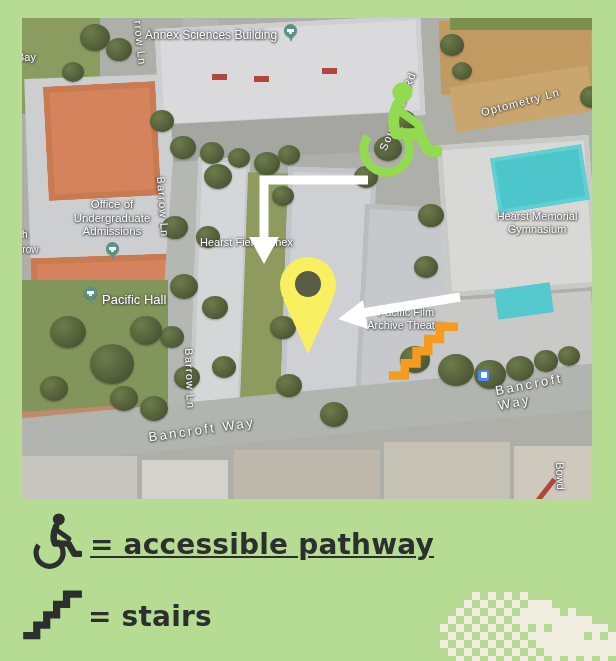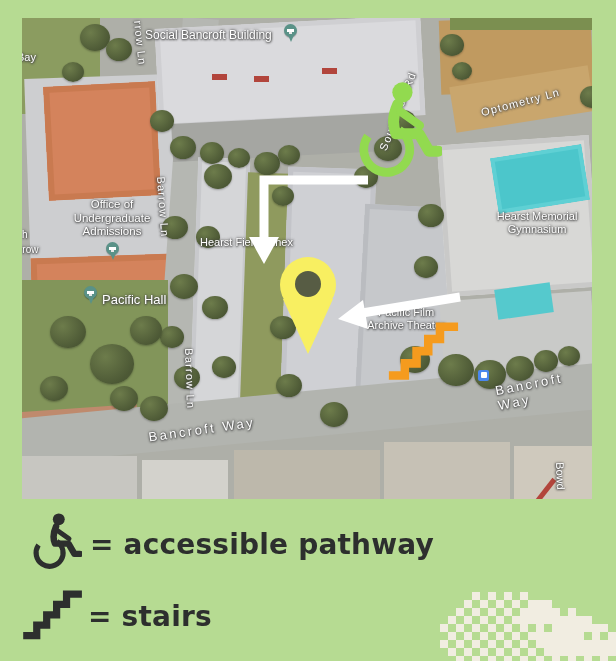--- a/index.html
+++ b/index.html
@@ -129,21 +129,21 @@
       <div class="tree" style="left: 512px; top: 332px; width: 24px; height: 21.6px;"></div>
       <div class="tree" style="left: 536px; top: 328px; width: 22px; height: 19.8px;"></div>
       <div class="tree" style="left: 28px; top: 298px; width: 36px; height: 32.4px;"></div>
       <div class="tree" style="left: 68px; top: 326px; width: 44px; height: 39.6px;"></div>
       <div class="tree" style="left: 108px; top: 298px; width: 32px; height: 28.8px;"></div>
       <div class="tree" style="left: 18px; top: 358px; width: 28px; height: 25.2px;"></div>
       <div class="tree" style="left: 88px; top: 368px; width: 28px; height: 25.2px;"></div>
     </div>
 
   <div class="labels">
-    <div class="map-label" style="left:123px;top:10px;font-size:12px;">Social Bancroft Building</div>
+    <div class="map-label" style="left:123px;top:10px;font-size:12px;">Annex Sciences Building</div>
     <div class="map-label" style="left:-5px;top:33px;">Bay</div>
     <div class="map-label center" style="left:34px;top:180px;width:112px;font-size:11.5px;">Office of
 Undergraduate
 Admissions</div>
     <div class="map-label" style="left:80px;top:274px;font-size:13px;">Pacific Hall</div>
     <div class="map-label" style="left:178px;top:218px;">Hearst Field Annex</div>
     <div class="map-label center" style="left:328px;top:288px;width:112px;">Pacific Film
 Archive Theater</div>
     <div class="map-label center" style="left:458px;top:192px;width:114px;">Hearst Memorial
 Gymnasium</div>
@@ -197,21 +197,21 @@
       <path d="M261,281 L311,281 L286,336 Z" fill="#f8ef61"></path>
       <circle cx="286" cy="266" r="13" fill="#575c44"></circle>
     </g>
   </svg>
 </div>
 
 <div>
   <svg class="legend-icon" style="left:28px;top:511px;" width="54" height="62" viewBox="0 0 100 110">
     <use href="#sym-wheelchair"></use>
   </svg>
-  <div class="legend-text" style="left:90px;top:528px;">= accessible pathway</div>
+  <div class="legend-text" style="left:90px;top:528px;text-decoration:underline;">= accessible pathway</div>
 
   <svg class="legend-icon" style="left:20px;top:585px;" width="66" height="56" viewBox="0 0 70 62">
     <use href="#sym-stairs"></use>
   </svg>
   <div class="legend-text" style="left:88px;top:600px;">= stairs</div>
 </div>
 
 <div id="pixel-grid">
     <div class="px" style="left: 32px; top: 0px; background: rgb(241, 237, 225);"></div>
     <div class="px" style="left: 48px; top: 0px; background: rgb(241, 237, 225);"></div>

